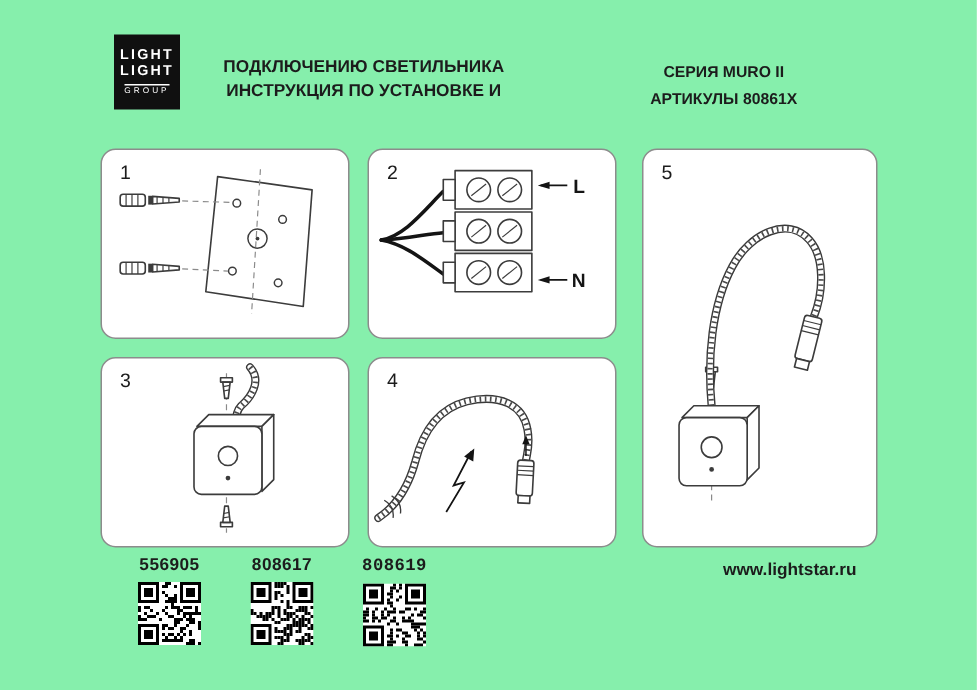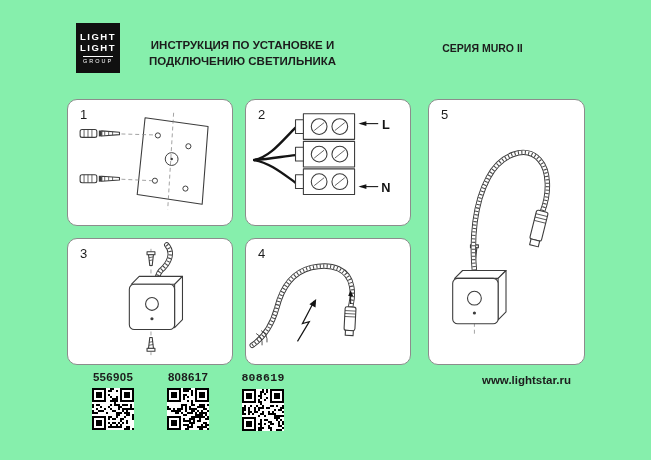--- a/index.html
+++ b/index.html
@@ -71,26 +71,27 @@
 
 <div class="page">
 
   <div class="logo">
     <span class="big">LIGHT</span>
     <span class="big">LIGHT</span>
     <span class="small">GROUP</span>
   </div>
 
   <div class="title">
+    <div>ПОДКЛЮЧЕНИЮ СВЕТИЛЬНИКА</div>
     <div>ИНСТРУКЦИЯ ПО УСТАНОВКЕ И</div>
-    <div>ПОДКЛЮЧЕНИЮ СВЕТИЛЬНИКА</div>
   </div>
 
   <div class="series-block">
     <div>СЕРИЯ MURO II</div>
+    <div>АРТИКУЛЫ 80861X</div>
   </div>
 
   <div class="panel" id="panel1">
     <div class="step-num">1</div>
     <svg class="illus" viewBox="0 0 166 127">
       <path class="line-art" d="M78 18 L142 27 L136 106 L70 96 Z"></path>
       <line class="dash" x1="107" y1="13" x2="101" y2="111"></line>
       <g fill="none" stroke="#3c3c3c" stroke-width="1">
         <circle cx="105" cy="60" r="6.5"></circle>
         <circle cx="91" cy="36" r="2.6"></circle>

